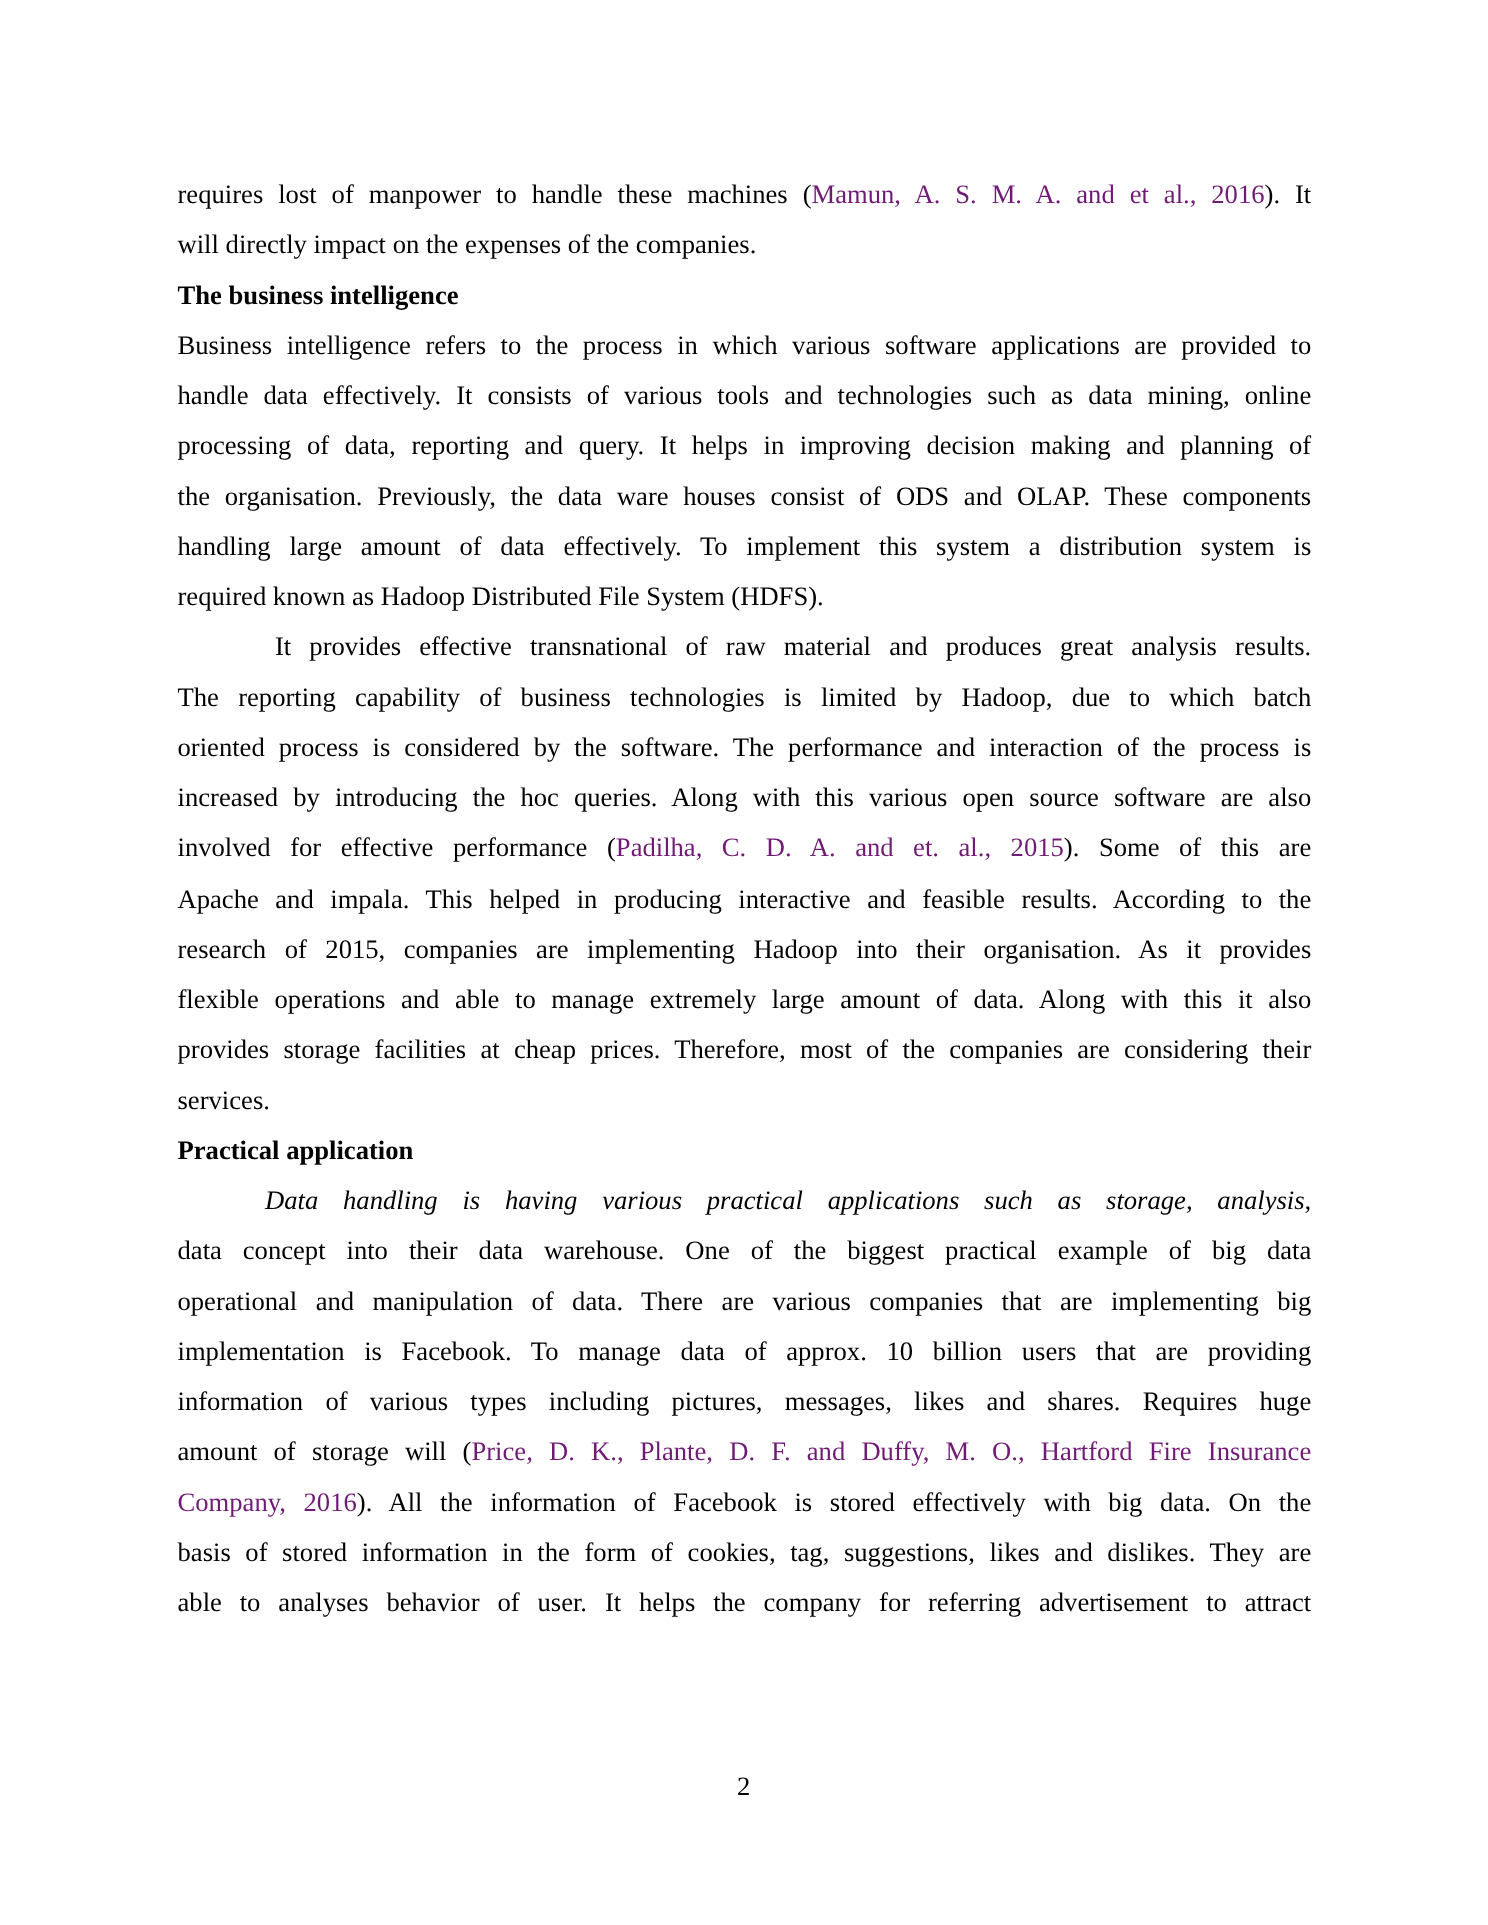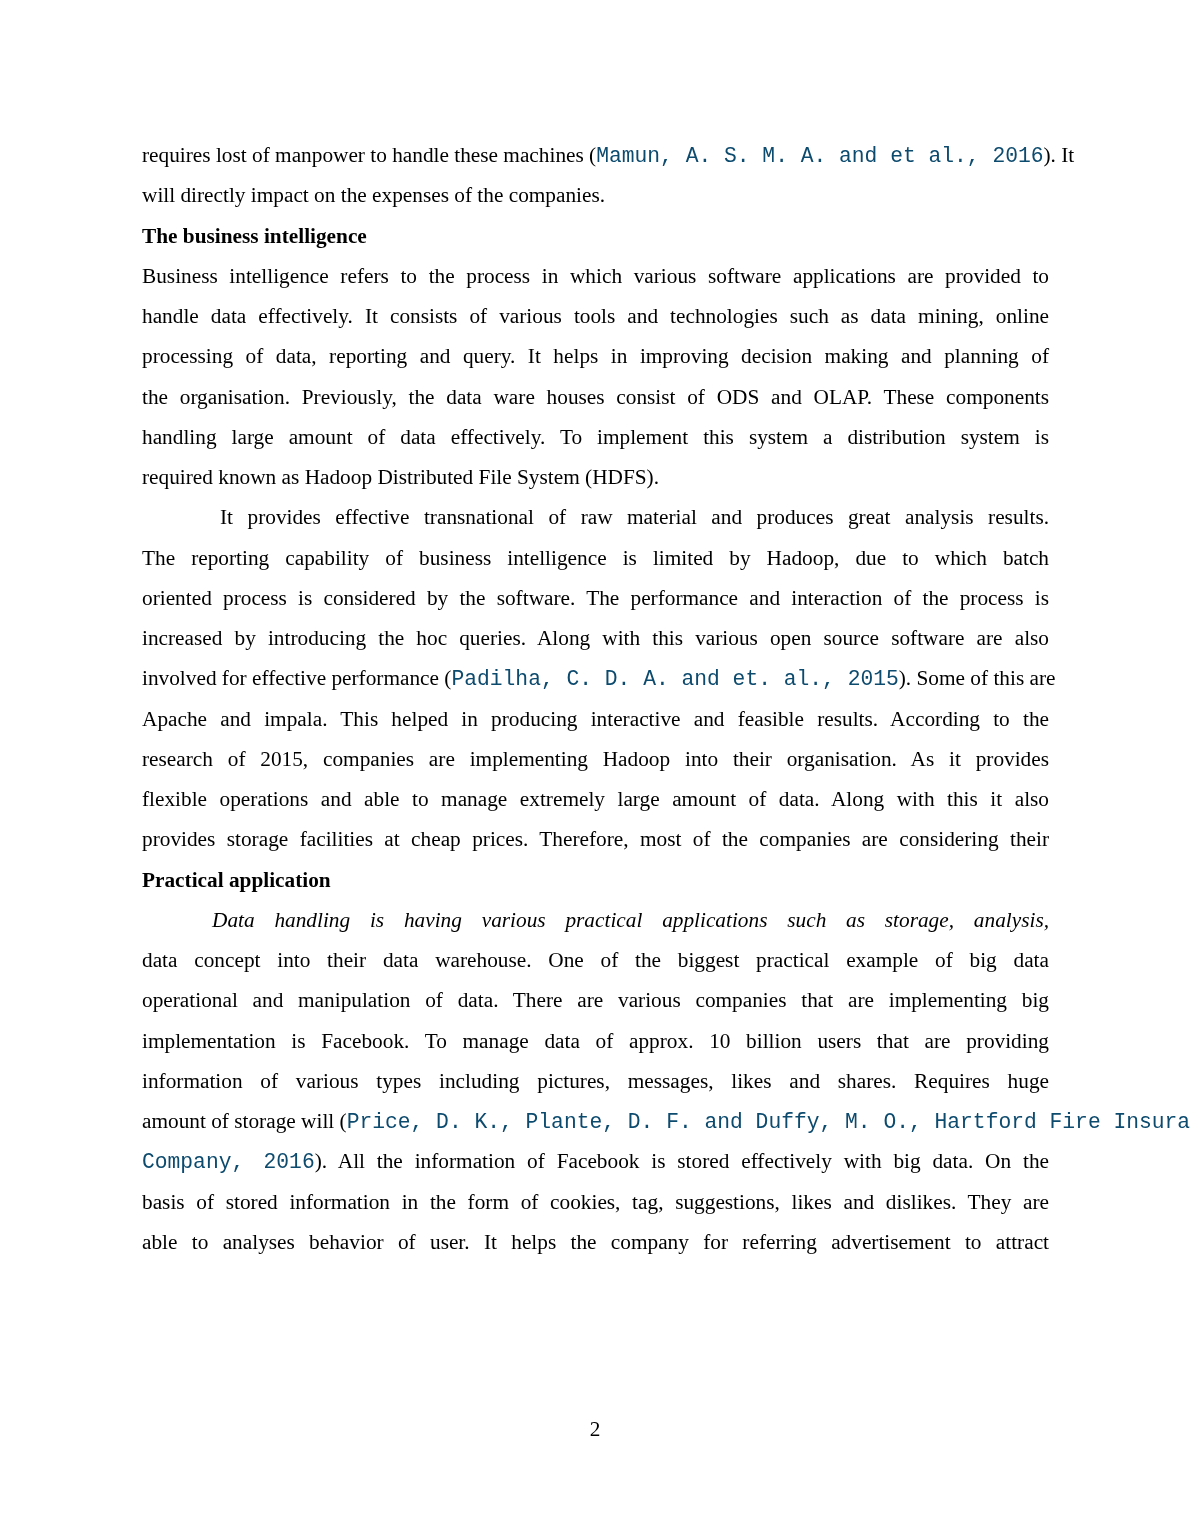--- a/index.html
+++ b/index.html
@@ -9,21 +9,21 @@
       font-family: "Liberation Serif", serif; font-size: 21.3px; color: #000;
     }
     .line {
       height: 40.25px; line-height: 40.25px; white-space: nowrap;
       text-align: justify; text-align-last: justify;
     }
     .line.last { text-align-last: left; }
     .line.indent-a { padding-left: 78px; }
     .line.indent-b { padding-left: 70px; font-style: italic; }
     .heading { font-weight: bold; text-align-last: left; }
-    .cite { color: #0c4a6e; font-family: Liberation Mono, monospace; }
+    .cite { color: #701a75; }
     .page-number {
       position: absolute; left: 0; width: 1190px; top: 1417px; text-align: center;
       font-family: "Liberation Serif", serif; font-size: 21.3px; color: #000;
     }
   </style>
 </head>
 <body>
 
 <div class="page">
 
@@ -40,30 +40,31 @@
     <div class="line">Business intelligence refers to the process in which various software applications are provided to</div>
     <div class="line">handle data effectively. It consists of various tools and technologies such as data mining, online</div>
     <div class="line">processing of data, reporting and query. It helps in improving decision making and planning of</div>
     <div class="line">the organisation. Previously, the data ware houses consist of ODS and OLAP. These components</div>
     <div class="line">handling large amount of data effectively. To implement this system a distribution system is</div>
     <div class="line last">required known as Hadoop Distributed File System (HDFS).</div>
   </div>
 
   <div>
     <div class="line indent-a">It provides effective transnational of raw material and produces great analysis results.</div>
-    <div class="line">The reporting capability of business intelligence is limited by Hadoop, due to which batch</div>
+    <div class="line">The reporting capability of business technologies is limited by Hadoop, due to which batch</div>
     <div class="line">oriented process is considered by the software. The performance and interaction of the process is</div>
     <div class="line">increased by introducing the hoc queries. Along with this various open source software are also</div>
     <div class="line">
       <span>involved for effective performance (</span><span class="cite">Padilha, C. D. A. and et. al., 2015</span><span>). Some of this are</span>
     </div>
     <div class="line">Apache and impala. This helped in producing interactive and feasible results. According to the</div>
     <div class="line">research of 2015, companies are implementing Hadoop into their organisation. As it provides</div>
     <div class="line">flexible operations and able to manage extremely large amount of data. Along with this it also</div>
     <div class="line">provides storage facilities at cheap prices. Therefore, most of the companies are considering their</div>
+    <div class="line last">services.</div>
   </div>
 
   <div class="line heading">Practical application</div>
 
   <div>
     <div class="line indent-b">Data handling is having various practical applications such as storage, analysis,</div>
     <div class="line">data concept into their data warehouse. One of the biggest practical example of big data</div>
     <div class="line">operational and manipulation of data. There are various companies that are implementing big</div>
     <div class="line">implementation is Facebook. To manage data of approx. 10 billion users that are providing</div>
     <div class="line">information of various types including pictures, messages, likes and shares. Requires huge</div>

